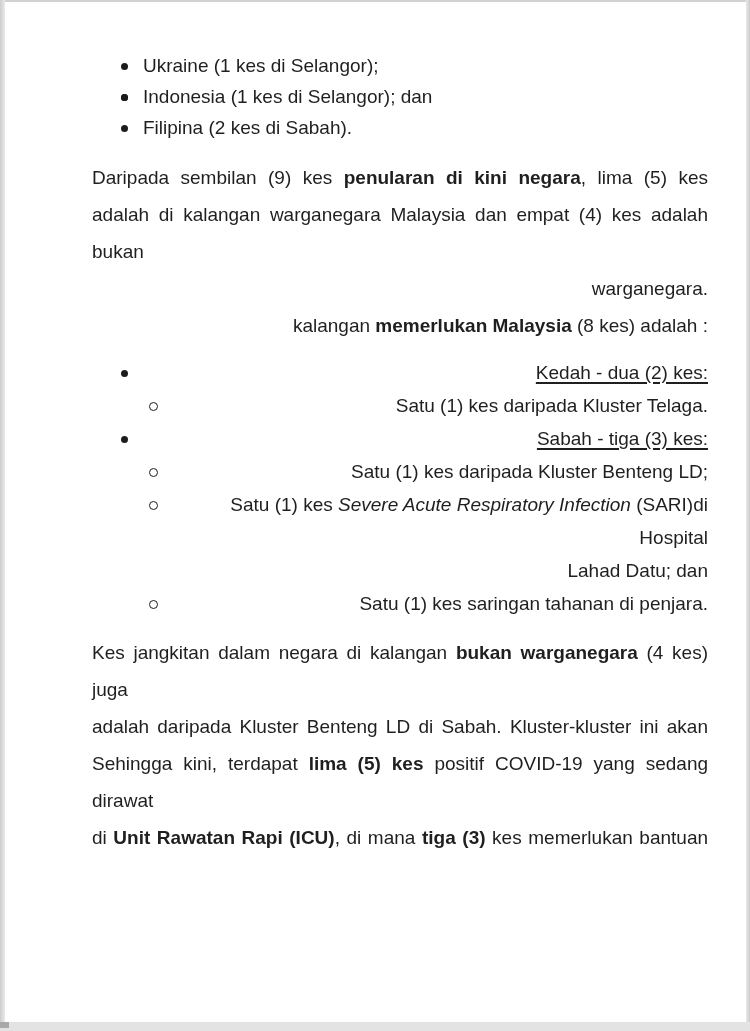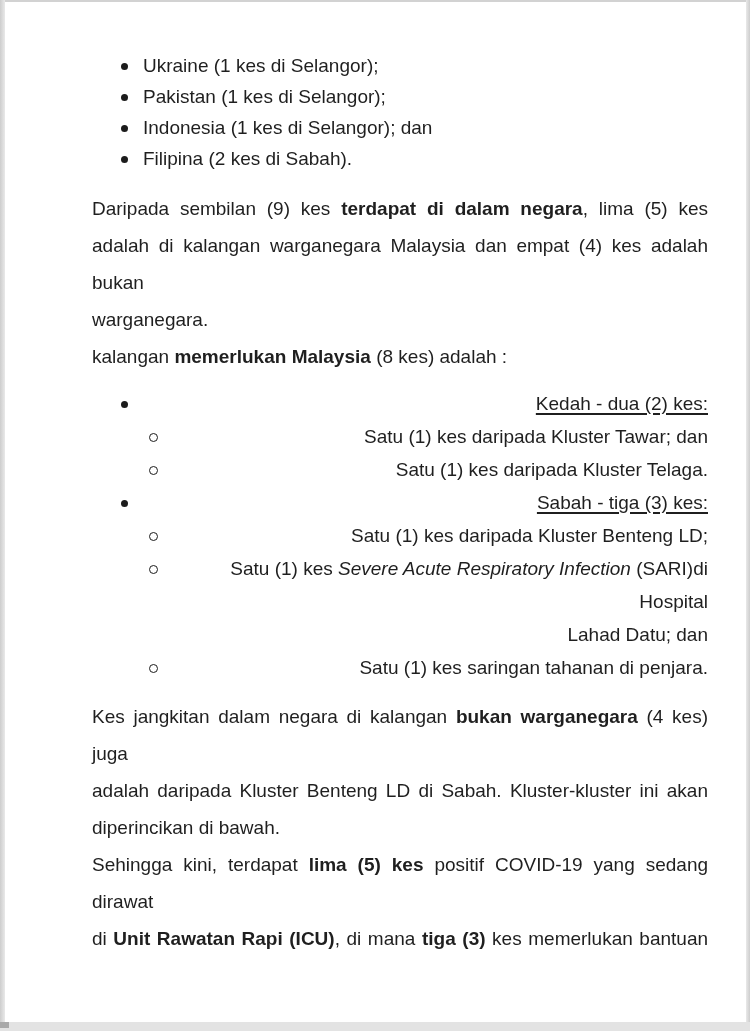--- a/index.html
+++ b/index.html
@@ -24,21 +24,21 @@
   .m1{position:absolute;left:29px;top:13px;width:7px;height:7px;background:#1c1c1c;border-radius:50%;}
   
   .list2{margin:12px 0 14px 0;}
   .list2 .row{position:relative;line-height:33px;text-align:right;}
   .row.lv1{padding-left:51px;}
   .row.lv2{padding-left:76px;}
   .list2 .m1{top:14px;}
   .m2{position:absolute;left:57px;top:13px;width:9px;height:9px;border:1.5px solid #1c1c1c;border-radius:50%;box-sizing:border-box;background:transparent;}
   
   .para{margin:0;}
-  .line{line-height:37px;}
+  .line{line-height:37px;text-align:right;}
   .j{text-align:justify;text-align-last:justify;}
   .u{text-decoration:underline;text-underline-offset:3px;text-decoration-thickness:1.5px;}
   b{font-weight:700;}
   i{font-style:italic;}
 </style>
 </head>
 <body>
 
 <div class="page">
 
@@ -50,58 +50,53 @@
 
   <div class="content">
 
     <ul class="blist">
       <li>
         <span class="m1"></span>
         <span>Ukraine (1 kes di Selangor);</span>
       </li>
       <li>
         <span class="m1"></span>
-        <span>Pakistan (1 kes di Selangor);</span>
       </li>
       <li>
         <span class="m1"></span>
         <span>Indonesia (1 kes di Selangor); dan</span>
       </li>
       <li>
         <span class="m1"></span>
         <span>Filipina (2 kes di Sabah).</span>
       </li>
     </ul>
 
     <div class="para">
       <div class="line j">
-        <span>Daripada sembilan (9) kes </span><b>terdapat di dalam negara</b><span>, lima (5) kes</span>
+        <span>Daripada sembilan (9) kes </span><b>penularan di kini negara</b><span>, lima (5) kes</span>
       </div>
       <div class="line j">
         <span>adalah di kalangan warganegara Malaysia dan empat (4) kes adalah bukan</span>
       </div>
       <div class="line">
         <span>warganegara.</span>
       </div>
     </div>
 
     <div class="para">
       <div class="line">
         <span>kalangan </span><b>memerlukan Malaysia</b><span> (8 kes) adalah :</span>
       </div>
     </div>
 
     <div class="list2">
       <div class="row lv1">
         <span class="m1"></span>
         <span class="u">Kedah - dua (2) kes:</span>
-      </div>
-      <div class="row lv2">
-        <span class="m2"></span>
-        <span>Satu (1) kes daripada Kluster Tawar; dan</span>
       </div>
       <div class="row lv2">
         <span class="m2"></span>
         <span>Satu (1) kes daripada Kluster Telaga.</span>
       </div>
       <div class="row lv1">
         <span class="m1"></span>
         <span class="u">Sabah - tiga (3) kes:</span>
       </div>
       <div class="row lv2">
@@ -121,23 +116,20 @@
       </div>
     </div>
 
     <div class="para">
       <div class="line j">
         <span>Kes jangkitan dalam negara di kalangan </span><b>bukan warganegara</b><span> (4 kes) juga</span>
       </div>
       <div class="line j">
         <span>adalah daripada Kluster Benteng LD di Sabah. Kluster-kluster ini akan</span>
       </div>
-      <div class="line">
-        <span>diperincikan di bawah.</span>
-      </div>
     </div>
 
     <div class="para">
       <div class="line j">
         <span>Sehingga kini, terdapat </span><b>lima (5) kes</b><span> positif COVID-19 yang sedang dirawat</span>
       </div>
       <div class="line j">
         <span>di </span><b>Unit Rawatan Rapi (ICU)</b><span>, di mana </span><b>tiga (3)</b><span> kes memerlukan bantuan</span>
       </div>
     </div>

